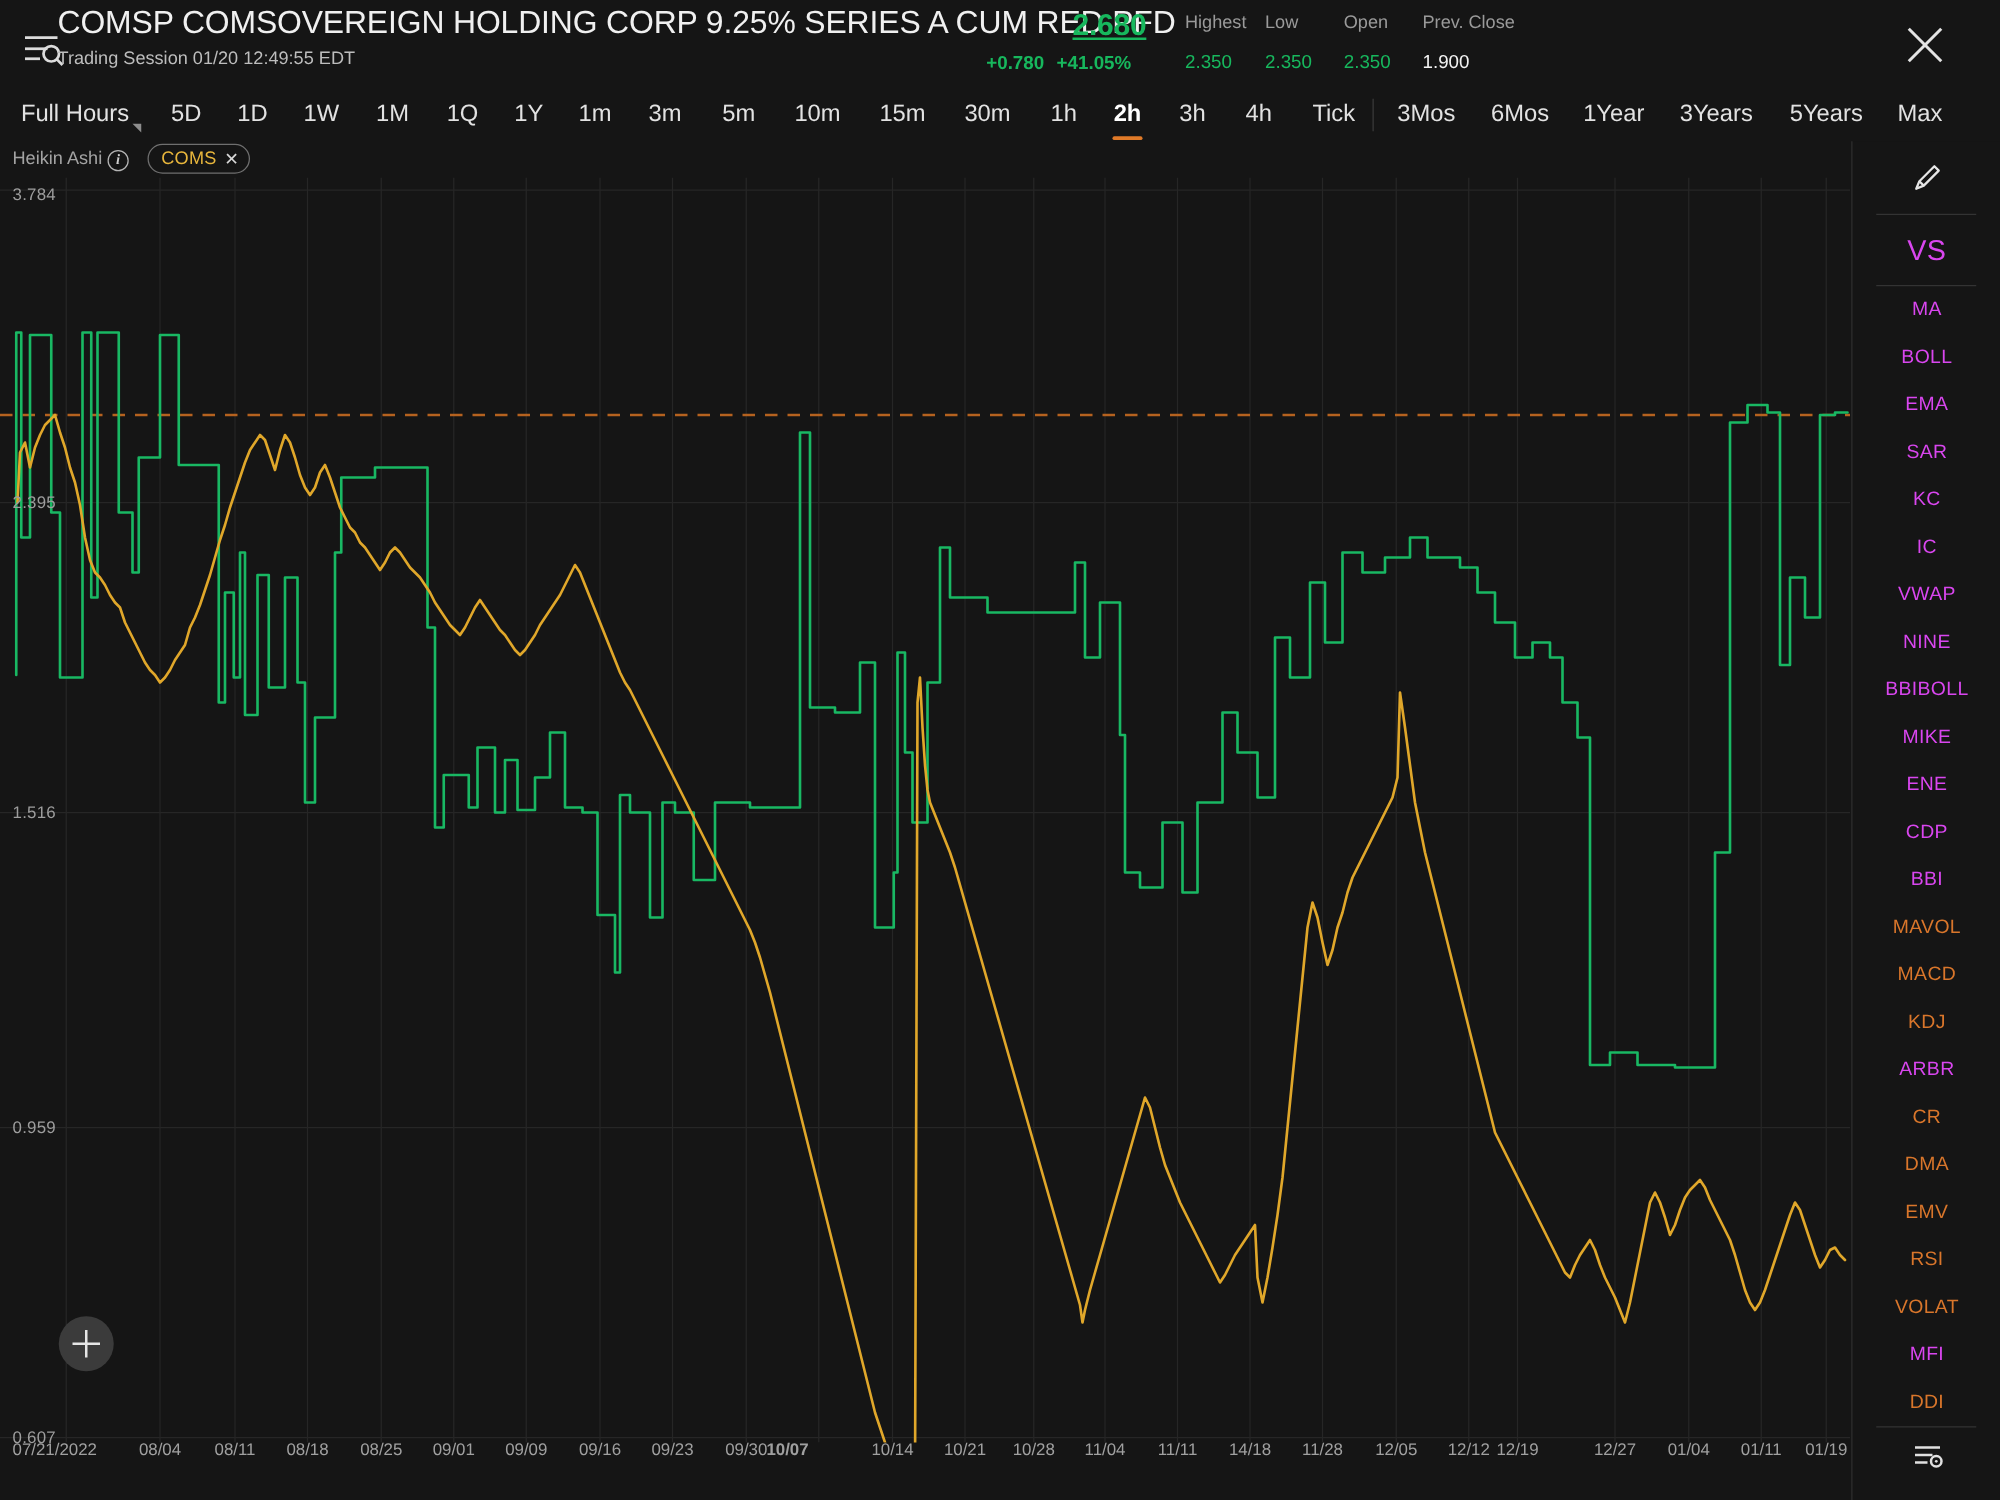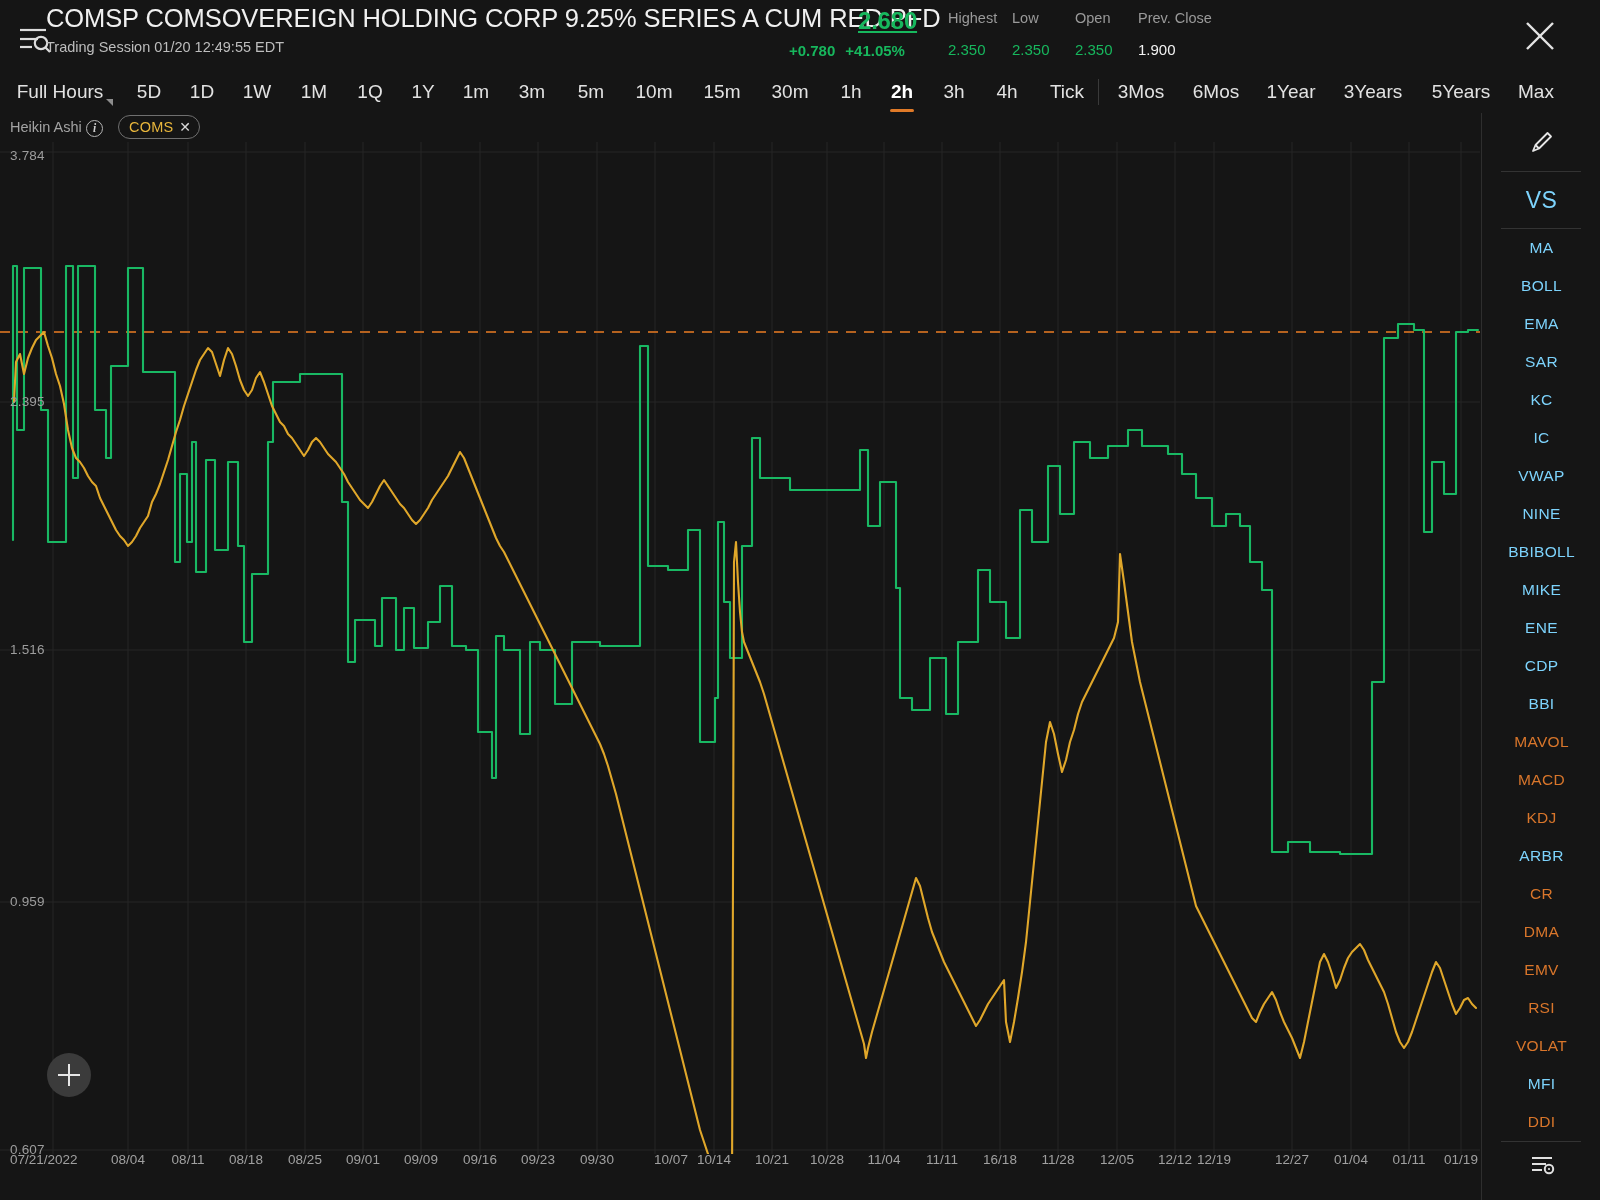--- a/index.html
+++ b/index.html
@@ -82,21 +82,21 @@
   .fab { position:absolute; left:47px; top:1053px; width:44px; height:44px;
          border-radius:50%; background:#3b3b3b; cursor:pointer; }
   .fab::before, .fab::after { content:""; position:absolute; background:#e6e6e6; }
   .fab::before { left:11px; top:21px; width:22px; height:2px; }
   .fab::after  { left:21px; top:11px; width:2px; height:22px; }
 
   
   .sidebar { position:absolute; left:1481px; top:113px; width:119px; height:1087px;
              border-left:1px solid #2e2e2e; background:#151515; }
   .sb-item { width:119px; display:flex; align-items:center; justify-content:center;
-             font-size:15.5px; color:#7dd3fc; cursor:pointer; letter-spacing:0.3px; }
+             font-size:15.5px; color:#d946ef; cursor:pointer; letter-spacing:0.3px; }
   .sb-item.orange { color:#d9762b; }
   .sb-item.vs { font-size:23px; font-weight:500; }
   .sb-sep { width:80px; height:1px; background:#333333; margin:0 auto; }
   .sb-icon { width:119px; display:flex; align-items:center; justify-content:center;
              cursor:pointer; }
 </style>
 </head>
 <body>
 
 <div id="app">
@@ -286,27 +286,27 @@
       <div class="xtick" style="left: 10px; transform: none;">07/21/2022</div>
       <div class="xtick" style="left: 128px;">08/04</div>
       <div class="xtick" style="left: 188px;">08/11</div>
       <div class="xtick" style="left: 246px;">08/18</div>
       <div class="xtick" style="left: 305px;">08/25</div>
       <div class="xtick" style="left: 363px;">09/01</div>
       <div class="xtick" style="left: 421px;">09/09</div>
       <div class="xtick" style="left: 480px;">09/16</div>
       <div class="xtick" style="left: 538px;">09/23</div>
       <div class="xtick" style="left: 597px;">09/30</div>
-      <div class="xtick" style="left: 671px;">10/07</div>
+      <div class="xtick" style="left: 630px; font-weight: bold;">10/07</div>
       <div class="xtick" style="left: 714px;">10/14</div>
       <div class="xtick" style="left: 772px;">10/21</div>
       <div class="xtick" style="left: 827px;">10/28</div>
       <div class="xtick" style="left: 884px;">11/04</div>
       <div class="xtick" style="left: 942px;">11/11</div>
-      <div class="xtick" style="left: 1000px;">16/18</div>
+      <div class="xtick" style="left: 1000px;">14/18</div>
       <div class="xtick" style="left: 1058px;">11/28</div>
       <div class="xtick" style="left: 1117px;">12/05</div>
       <div class="xtick" style="left: 1175px;">12/12</div>
       <div class="xtick" style="left: 1214px;">12/19</div>
       <div class="xtick" style="left: 1292px;">12/27</div>
       <div class="xtick" style="left: 1351px;">01/04</div>
       <div class="xtick" style="left: 1409px;">01/11</div>
       <div class="xtick" style="left: 1461px;">01/19</div>
     </div>
 

